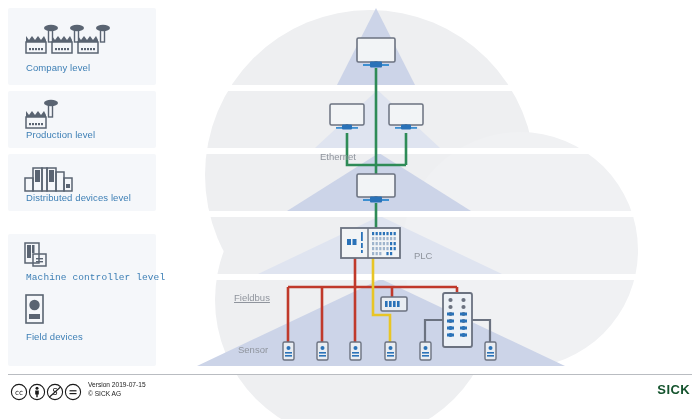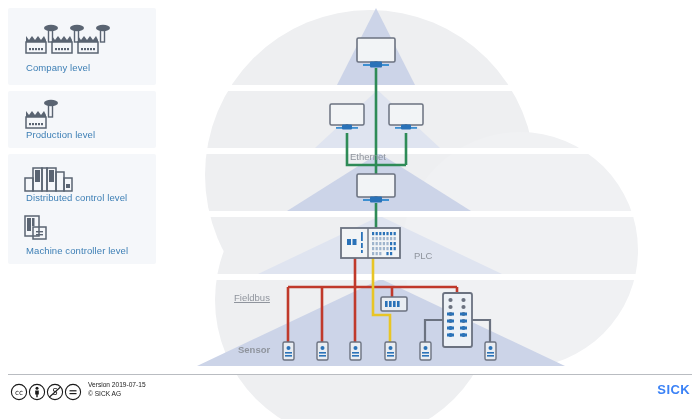--- a/index.html
+++ b/index.html
@@ -43,21 +43,21 @@
   }
   .cc-icons{position:absolute;left:10px;top:383px;}
   .footer-text{
     position:absolute;left:88px;top:381px;
     font-size:6.6px;line-height:8.6px;
     color:#1a1a1a;
     white-space:nowrap;
   }
   .sick-logo{
     position:absolute;right:10px;top:382px;
-    font-size:13px;font-weight:bold;color:#3b82f6;
+    font-size:13px;font-weight:bold;color:#14532d;
     letter-spacing:.4px;
   }
 </style>
 </head>
 <body>
 
 <div id="stage">
 
   <svg id="svgroot" width="700" height="419" viewBox="0 0 700 419">
     <defs>
@@ -347,45 +347,53 @@
           <rect x="23" y="4" width="9" height="23"></rect>
           <rect x="32" y="8" width="8" height="19"></rect>
           <rect x="40" y="14" width="8" height="13"></rect>
         </g>
         <g fill="#5a6472">
           <rect x="11" y="6" width="5" height="12"></rect>
           <rect x="25" y="6" width="5" height="12"></rect>
           <rect x="42" y="20" width="4" height="4"></rect>
         </g>
       </svg>
-      <div class="level-label" style="top:38px;">Distributed control level</div>
+      <div class="level-label" style="top:38px;">Distributed devices level</div>
     </div>
 
-    <div class="level-row" style="top:207px;height:57px;">
+    <div class="level-row" style="top:234px;height:57px;font-family:Liberation Mono, monospace;">
       <svg class="level-icon" style="top:8px;" width="40" height="30" viewBox="0 0 40 30">
         <g fill="none" stroke="#5a6472" stroke-width="1.5">
           <rect x="1" y="1" width="14" height="20"></rect>
           <rect x="9" y="12" width="13" height="12"></rect>
         </g>
         <g fill="#5a6472">
           <rect x="3" y="3" width="4" height="13"></rect>
           <rect x="8" y="3" width="2.5" height="8"></rect>
           <rect x="12" y="16" width="7" height="1.4"></rect>
           <rect x="12" y="19" width="7" height="1.4"></rect>
         </g>
       </svg>
       <div class="level-label" style="top:38px;">Machine controller level</div>
     </div>
 
+    <div class="level-row" style="top:280px;height:86px;">
+      <svg class="level-icon" style="top:14px;" width="26" height="34" viewBox="0 0 26 34">
+        <rect x="2" y="1" width="17" height="28" fill="none" stroke="#5a6472" stroke-width="1.6"></rect>
+        <circle cx="10.5" cy="11" r="5.2" fill="#5a6472"></circle>
+        <rect x="5" y="20" width="11" height="5" fill="#5a6472"></rect>
+      </svg>
+      <div class="level-label" style="top:51px;">Field devices</div>
+    </div>
   </div>
 
-  <div class="dlabel" style="left:323px;top:151px;padding-left:27px;">Ethernet</div>
+  <div class="dlabel" style="left:293px;top:151px;padding-left:27px;">Ethernet</div>
   <div class="dlabel" style="left:414px;top:238px;margin-top:12px;">PLC</div>
   <div class="dlabel" style="left:234px;top:292px;text-decoration:underline;">Fieldbus</div>
-  <div class="dlabel" style="left:238px;top:344px;font-weight:bold;">Sensor</div>
+  <div class="dlabel" style="left:238px;top:344px;">Sensor</div>
 
   <div class="footer-rule"></div>
 
   <svg class="cc-icons" width="74" height="18" viewBox="0 0 74 18">
     <g fill="none" stroke="#1a1a1a" stroke-width="1.1">
       <circle cx="9" cy="9" r="7.6"></circle>
       <circle cx="27" cy="9" r="7.6"></circle>
       <circle cx="45" cy="9" r="7.6"></circle>
       <circle cx="63" cy="9" r="7.6"></circle>
     </g>

